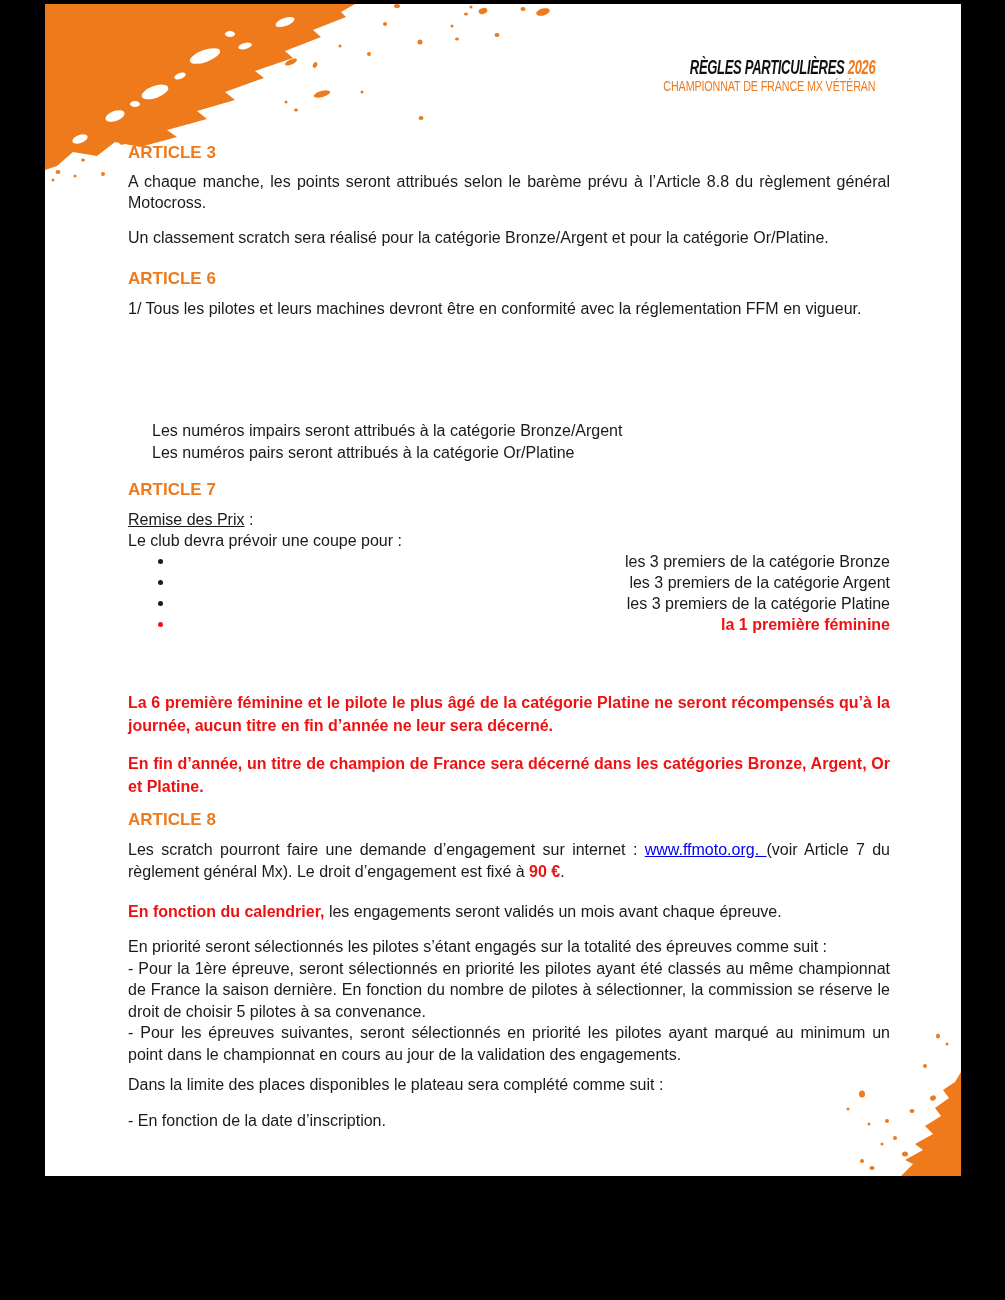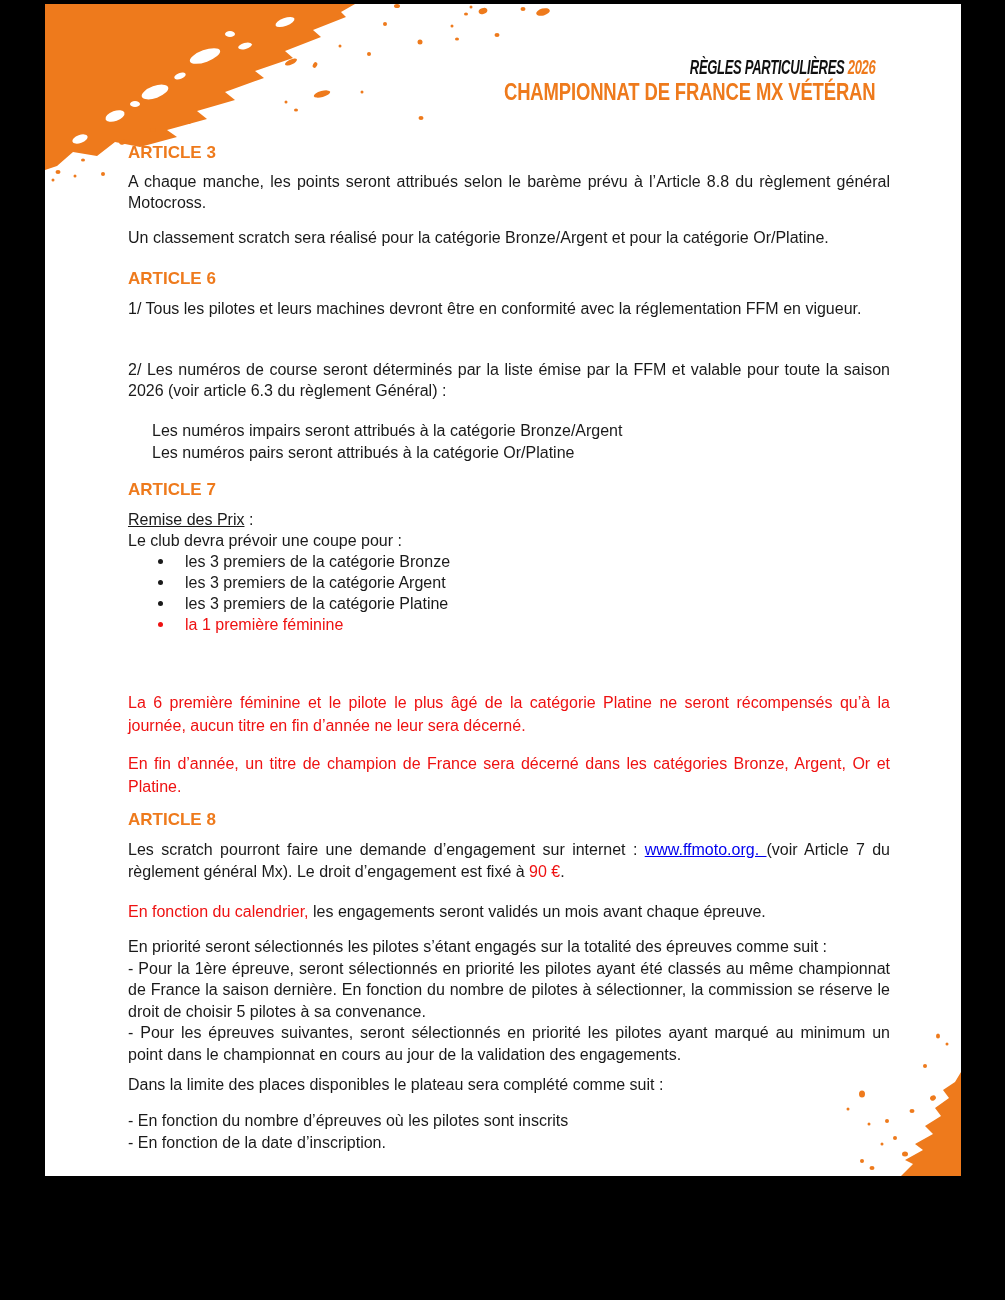--- a/index.html
+++ b/index.html
@@ -11,33 +11,33 @@
     position:absolute;left:45px;top:4px;width:916px;height:1172px;
     background:#ffffff;overflow:hidden;
   }
   .abs{position:absolute;}
   
   .mast{position:absolute;right:86px;text-align:right;white-space:nowrap;}
   .mast-title{top:51px;font-size:21px;font-weight:bold;font-style:italic;
     letter-spacing:-0.5px;color:#111;}
   .mast-title .inner{display:inline-block;transform:scaleX(0.62);transform-origin:100% 50%;}
   .mast-title .yr{color:var(--orange);}
-  .mast-sub{top:74px;font-size:24px;font-weight:bold;letter-spacing:-0.2px;color:var(--orange);}
+  .mast-sub{top:74px;font-size:14px;font-weight:normal;letter-spacing:-0.2px;color:var(--orange);}
   .mast-sub .inner{display:inline-block;transform:scaleX(0.77);transform-origin:100% 50%;}
   
   .col{left:83px;width:762px;}
   .h-art{font-size:17px;font-weight:bold;color:var(--orange);}
   .bodytxt{font-size:16px;line-height:21px;color:#1a1a1a;}
   .just{text-align:justify;}
   .indent{padding-left:24px;line-height:22px;}
-  .redb{color:var(--red);font-weight:normal;}
+  .redb{color:var(--red);font-weight:bold;}
   .link{color:var(--link_blue);text-decoration:underline;cursor:pointer;}
   .ul-span{text-decoration:underline;}
   ul.coupes{list-style:none;margin:0;padding:0;line-height:21px;}
-  ul.coupes li{position:relative;padding-left:57px;}
+  ul.coupes li{position:relative;padding-left:57px;text-align:right;}
   ul.coupes li .dot{position:absolute;left:30px;top:8px;width:5px;height:5px;
     border-radius:50%;background:currentColor;}
   .footer-txt{font-size:12px;color:#1d4ed8;}
   svg{display:block;}
 </style>
 </head>
 <body>
 
 <div class="page">
 
@@ -115,21 +115,20 @@
   <div class="mast mast-sub">
     <span class="inner">CHAMPIONNAT DE FRANCE MX VÉTÉRAN</span>
   </div>
 
   <div class="abs col h-art" style="top:139px">ARTICLE 3</div>
   <div class="abs col bodytxt just" style="top:167px">A chaque manche, les points seront attribués selon le barème prévu à l’Article 8.8 du règlement général Motocross.</div>
   <div class="abs col bodytxt" style="top:223px">Un classement scratch sera réalisé pour la catégorie Bronze/Argent et pour la catégorie Or/Platine.</div>
 
   <div class="abs col h-art" style="top:265px">ARTICLE 6</div>
   <div class="abs col bodytxt just" style="top:294px">1/ Tous les pilotes et leurs machines devront être en conformité avec la réglementation FFM en vigueur.</div>
-  <div class="abs col bodytxt just" style="top:355px">2/ Les numéros de course seront déterminés par la liste émise par la FFM et valable pour toute la saison 2026 (voir article 6.3 du règlement Général) :</div>
   <div class="abs col bodytxt" style="top:416px">
     <div class="indent">Les numéros impairs seront attribués à la catégorie Bronze/Argent</div>
     <div class="indent">Les numéros pairs seront attribués à la catégorie Or/Platine</div>
   </div>
 
   <div class="abs col h-art" style="top:476px">ARTICLE 7</div>
   <div class="abs col bodytxt" style="top:526px">Le club devra prévoir une coupe pour :</div>
   <div class="abs col bodytxt" style="top:505px">
     <span class="ul-span">Remise des Prix</span><span> :</span>
   </div>
@@ -149,20 +148,19 @@
   <div class="abs col bodytxt" style="top:897px">
     <span class="redb">En fonction du calendrier,</span><span> les engagements seront validés un mois avant chaque épreuve.</span>
   </div>
   <div class="abs col bodytxt" style="top:932px;line-height:21.5px">
     <div class="just">En priorité seront sélectionnés les pilotes s’étant engagés sur la totalité des épreuves comme suit :</div>
     <div class="just">- Pour la 1ère épreuve, seront sélectionnés en priorité les pilotes ayant été classés au même championnat de France la saison dernière. En fonction du nombre de pilotes à sélectionner, la commission se réserve le droit de choisir 5 pilotes à sa convenance.</div>
     <div class="just">- Pour les épreuves suivantes, seront sélectionnés en priorité les pilotes ayant marqué au minimum un point dans le championnat en cours au jour de la validation des engagements.</div>
   </div>
   <div class="abs col bodytxt" style="top:1070px">Dans la limite des places disponibles le plateau sera complété comme suit :</div>
   <div class="abs col bodytxt" style="top:1106px;line-height:22px">
-    <div>- En fonction du nombre d’épreuves où les pilotes sont inscrits</div>
     <div>- En fonction de la date d’inscription.</div>
   </div>
 
   <div class="abs footer-txt" style="left:111px;top:1229px">Version 01 – 27/11/2025</div>
   <div class="abs footer-txt" style="left:820px;top:1229px">3</div>
 
 </div>
 
 </body></html>

